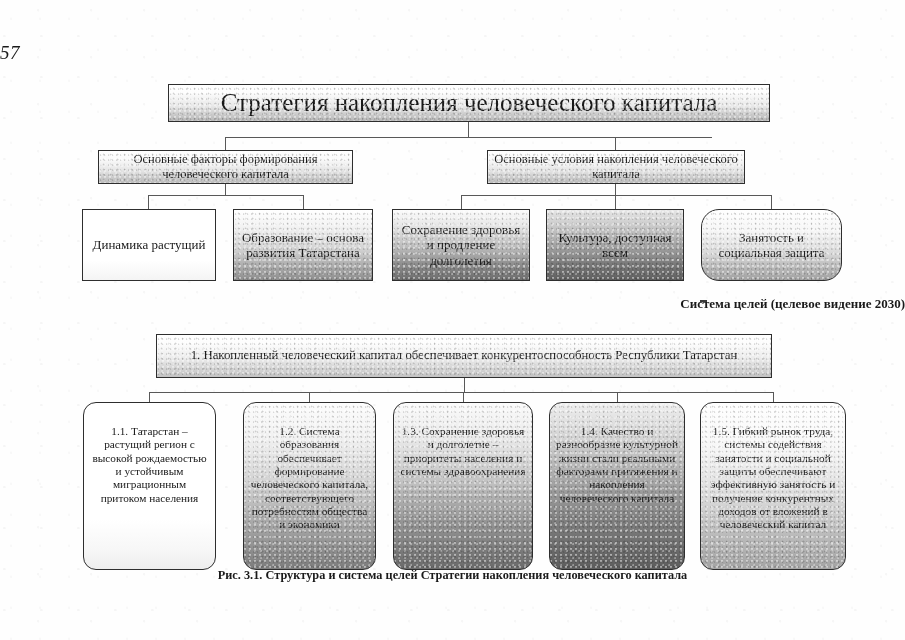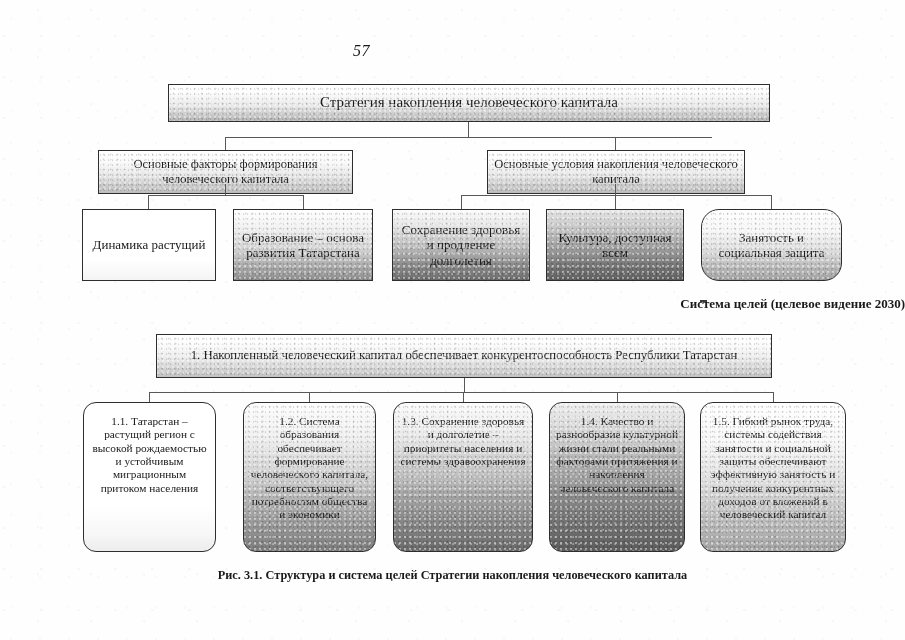--- a/index.html
+++ b/index.html
@@ -26,23 +26,23 @@
       radial-gradient(circle at 38% 60%, rgba(0,0,0,0.025) 0 1px, transparent 1.3px),
       #fefefe;
     background-size: 37px 41px, 53px 47px, 29px 31px, 100% 100%;
   }
 
   .page-number {
     position: absolute;
     top: 42px;
     left: 0;
     width: 723px;
-    text-align: center;
+    text-align: left;
     font-style: italic;
-    font-size: 16px;
+    font-size: 19px;
     letter-spacing: 0.5px;
   }
 
   
   .node {
     position: absolute;
     box-sizing: border-box;
     border: 1.3px solid #2e2e2e;
     display: flex;
     align-items: center;
@@ -66,28 +66,28 @@
       radial-gradient(circle at 85% 15%, rgba(255,255,255,0.40) 0 0.7px, transparent 1px),
       radial-gradient(circle at 40% 85%, rgba(0,0,0,0.16) 0 0.7px, transparent 1px);
     background-size: 5px 6px, 7px 5px, 6px 7px, 4px 5px;
     opacity: 0.85;
   }
 
   
   #title-box {
     left: 168px;  top: 84px;
     width: 602px; height: 38px;
-    font-size: 15px;
+    font-size: 25px;
     background: linear-gradient(to bottom,
         #ffffff 0%, #fdfdfd 20%, #e9e9e9 58%, #cdcdcd 80%, #b8b8b8 100%);
   }
 
   
   .lvl2 {
-    height: 44px;
+    height: 34px;
     font-size: 12.5px;
     background: linear-gradient(to bottom,
         #ffffff 0%, #fafafa 26%, #e4e4e4 62%, #c9c9c9 84%, #bdbdbd 100%);
   }
   #cond-factors { left: 98px;  top: 150px; width: 255px; }
   #cond-terms   { left: 487px; top: 150px; width: 258px; }
 
   
   .lvl3 {
     top: 209px;
@@ -142,25 +142,25 @@
     width: 616px; height: 44px;
     border-radius: 0;
     font-size: 12.8px;
     background: linear-gradient(to bottom,
         #ffffff 0%, #fcfcfc 22%, #ebebeb 56%, #d2d2d2 82%, #c3c3c3 100%);
   }
 
   
   .goal {
     top: 402px;
-    height: 150px;
+    height: 168px;
     border-radius: 13px;
     font-size: 11.3px;
     align-items: flex-start;
-    padding-top: 12px;
+    padding-top: 22px;
   }
   #goal-1 {
     left: 83px; width: 133px;
     background: linear-gradient(to bottom,
         #ffffff 0%, #ffffff 70%, #f7f7f7 88%, #ededed 100%);
   }
   #goal-2 {
     left: 243px; width: 133px;
     background: linear-gradient(to bottom,
         #fdfdfd 0%, #f0f0f0 22%, #d2d2d2 48%, #a5a5a5 74%, #7c7c7c 100%);

